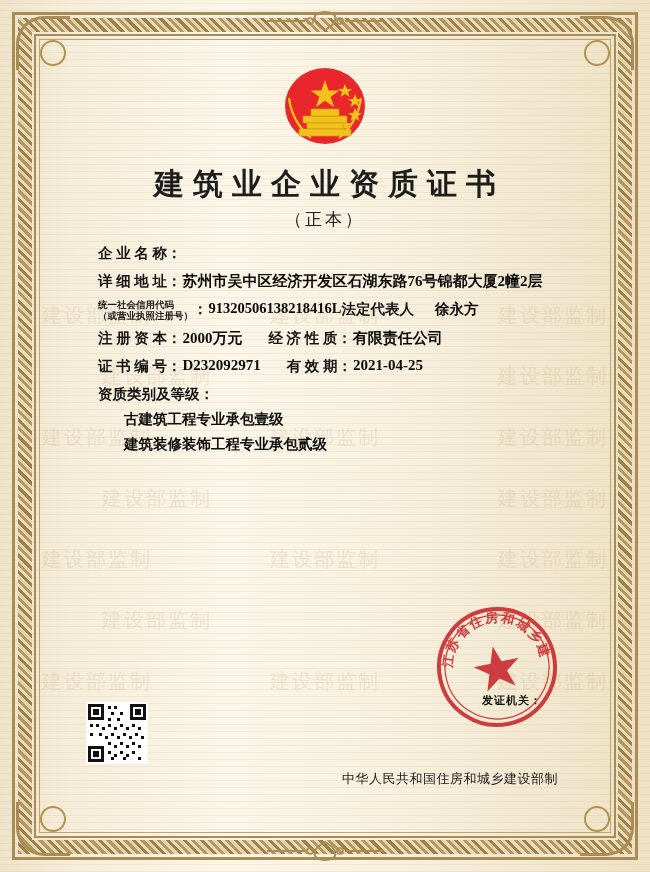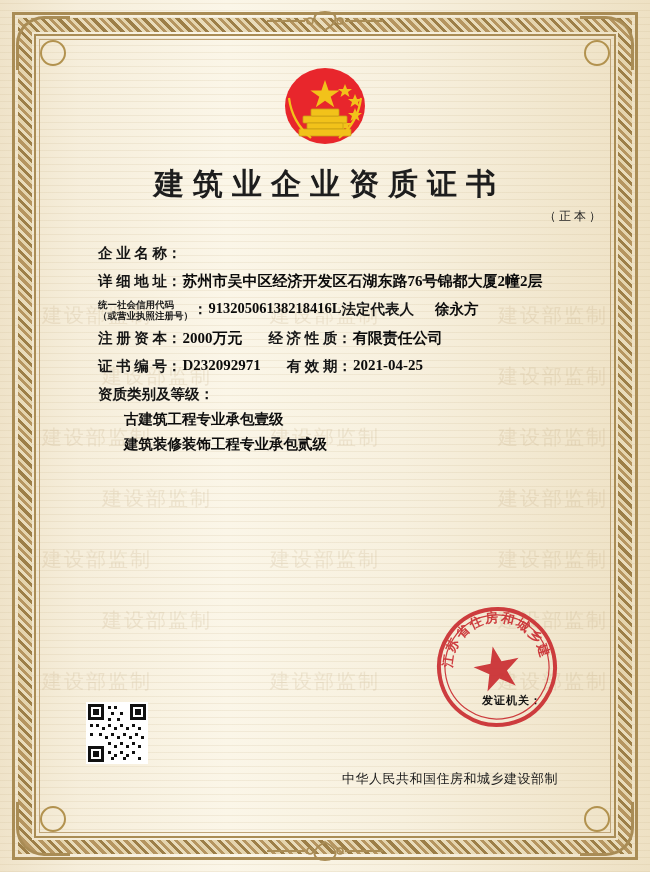--- a/index.html
+++ b/index.html
@@ -145,23 +145,23 @@
     font-weight: bold;
     font-size: 30px;
     letter-spacing: 9px;
     color: #1d1d1d;
     text-indent: 9px;
   }
   .subtitle {
     position: absolute;
     top: 162px;
     width: 100%;
-    text-align: right;
-    font-family: "Liberation Serif", serif;
-    font-size: 12px;
+    text-align: center;
+    font-family: "Liberation Serif", serif;
+    font-size: 17px;
     letter-spacing: 3px;
     color: #232323;
   }
 
   
   .form {
     position: absolute;
     top: 198px;
     left: 52px;
     right: 28px;

